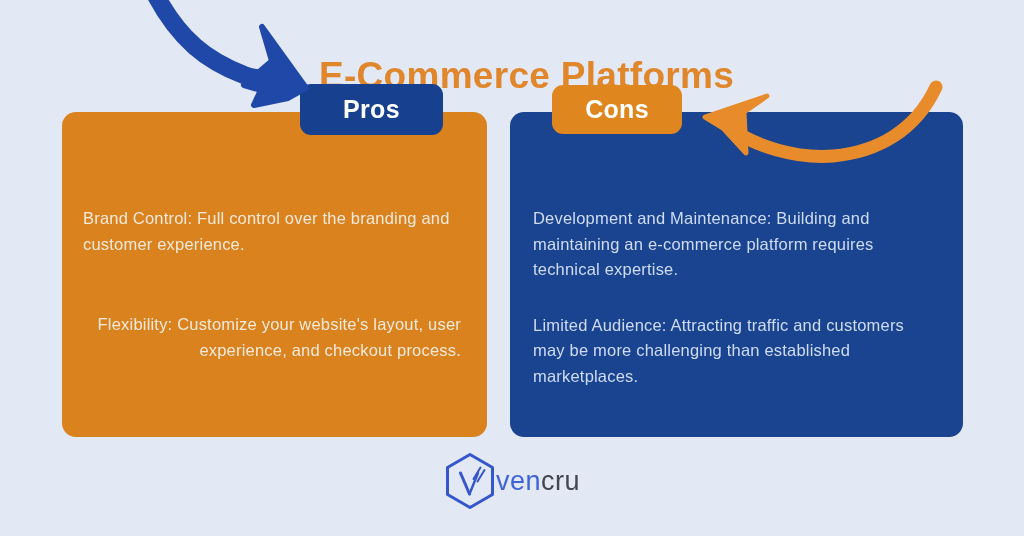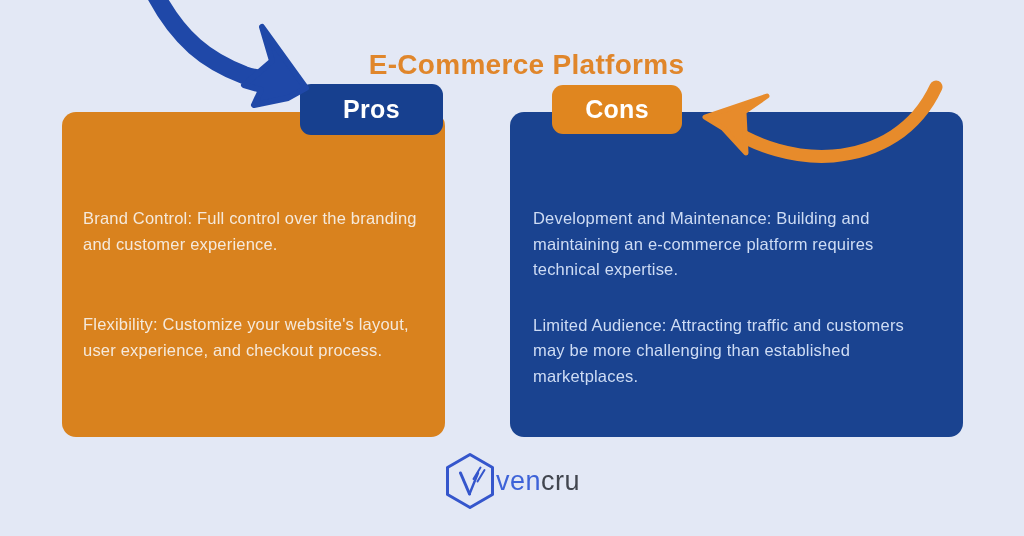--- a/index.html
+++ b/index.html
@@ -15,56 +15,56 @@
     width: 1024px;
     height: 536px;
     background: var(--background, #E3E8F5);
   }
   .page-title {
     position: absolute;
     top: 30px;
     left: 0;
     right: 0;
     text-align: center;
-    font-size: 28px;
+    font-size: 37px;
     font-weight: 700;
     letter-spacing: 0.3px;
     color: var(--title_orange, #E0862B);
     margin-left: 29px;
   }
   .card {
     position: absolute;
     top: 112px;
     height: 325px;
     border-radius: 14px;
     box-sizing: border-box;
     z-index: 1;
   }
   .card.pros-card {
     left: 62px;
-    width: 383px;
+    width: 425px;
     background: var(--orange, #D9821E);
     padding: 94px 26px 0 21px;
   }
   .card.cons-card {
     left: 510px;
     width: 453px;
     background: var(--blue, #1A4390);
     padding: 94px 28px 13px 23px;
   }
   .card p {
     margin: 0;
     font-size: 16.5px;
     line-height: 1.55;
     letter-spacing: 0.2px;
     font-weight: 400;
   }
   .pros-card p { color: var(--pros_text, #F5E9DB); }
   .cons-card p { color: var(--cons_text, #CEDCF4); }
-  .pros-card p + p { margin-top: 55px; }
+  .pros-card p + p { margin-top: 55px; text-align: right; }
   .cons-card p + p { margin-top: 30px; }
 
   .tab {
     position: absolute;
     z-index: 3;
     display: flex;
     align-items: center;
     justify-content: center;
     border-radius: 11px;
     color: #FFFFFF;

